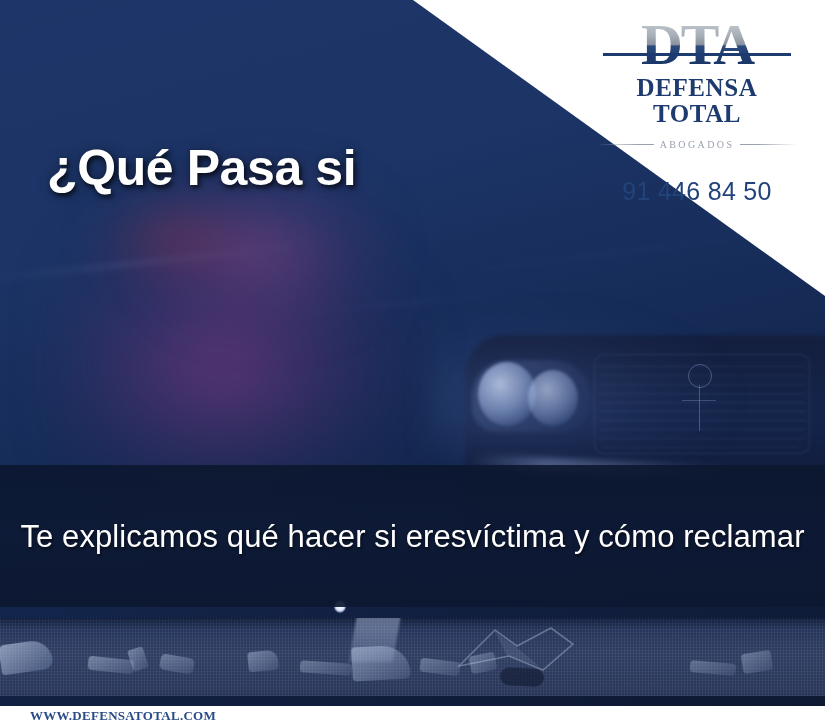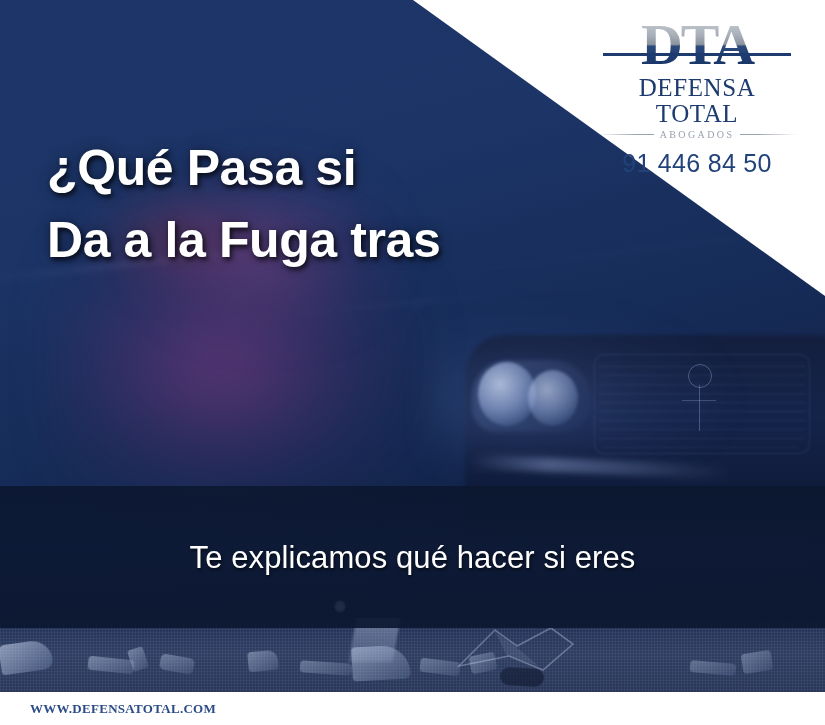--- a/index.html
+++ b/index.html
@@ -240,21 +240,21 @@
     border-radius: 50%;
     background: radial-gradient(circle, #ffffff 0%, #dce6ff 45%, rgba(170,195,245,0.25) 75%, rgba(120,150,210,0) 100%);
     filter: blur(0.6px);
   }
 
   
   .subtitle-band {
     position: absolute;
     left: 0;
     right: 0;
-    top: 486px;
+    top: 465px;
     height: 142px;
     background: linear-gradient(180deg, rgba(11,22,46,0.88) 0%, rgba(13,25,52,0.90) 45%, rgba(12,23,48,0.92) 100%);
     display: flex;
     flex-direction: row;
     align-items: center;
     justify-content: center;
   }
   .subtitle-line {
     color: #ffffff;
     font-size: 31px;
@@ -320,62 +320,62 @@
     position: absolute;
     left: 6px;
     right: 6px;
     top: 37px;
     height: 3px;
     background: #1d3b6e;
   }
   .logo-name {
     font-family: "Liberation Serif", serif;
     font-size: 25px;
-    font-weight: 400;
+    font-weight: 700;
     letter-spacing: 0.6px;
     color: #1d3b6e;
     line-height: 26px;
     margin-top: 1px;
   }
   .logo-sub {
     display: flex;
     align-items: center;
     gap: 6px;
-    margin-top: 2px;
+    margin-top: 12px;
   }
   .logo-sub .rule {
     flex: 1;
     height: 1px;
     background: linear-gradient(90deg, rgba(150,158,170,0) 0%, #9aa2ad 70%, #9aa2ad 100%);
   }
   .logo-sub .rule.right {
     background: linear-gradient(270deg, rgba(150,158,170,0) 0%, #9aa2ad 70%, #9aa2ad 100%);
   }
   .logo-sub .txt {
     font-family: "Liberation Serif", serif;
     font-size: 10px;
     letter-spacing: 2.4px;
     color: #9aa2ad;
     white-space: nowrap;
   }
   .logo-phone {
-    margin-top: 9px;
+    margin-top: 27px;
     font-family: "Liberation Sans", sans-serif;
     font-size: 25px;
     font-weight: 400;
     letter-spacing: 0.3px;
     color: #22437a;
   }
 
   
   .footer {
     position: absolute;
     left: 0; right: 0;
     bottom: 0;
-    height: 33px;
+    height: 19px;
     background: #ffffff;
     display: flex;
     align-items: center;
   }
   .footer-url {
     font-family: "Liberation Serif", serif;
     font-size: 13px;
     font-weight: 700;
     letter-spacing: 0.3px;
     color: #2a4b86;
@@ -427,25 +427,25 @@
     <div class="debris d12"></div>
     <svg class="glass-shard" viewBox="0 0 120 48">
       <polygon points="4,40 40,4 62,20 96,2 118,18 88,44 54,30" fill="none" stroke="rgba(215,228,252,0.55)" stroke-width="1.6"></polygon>
       <polygon points="40,6 60,20 84,40 52,30" fill="rgba(200,215,245,0.18)"></polygon>
     </svg>
   </div>
   <div class="spark" style="position:absolute;left:334px;top:600px;"></div>
 
   <div class="subtitle-band">
     <div class="subtitle-line">Te explicamos qué hacer si eres</div>
+    <div class="subtitle-line">víctima y cómo reclamar</div>
   </div>
 
   <div class="headline">
     <div class="headline-line">¿Qué Pasa si</div>
-    <div class="headline-line">Da a la Fuga tras</div>
   </div>
 
   <div class="corner-panel"></div>
 
   <div class="logo-block">
     <div class="logo-dta-wrap">
       <div class="logo-dta">DTA</div>
       <div class="logo-rule"></div>
     </div>
     <div class="logo-name">DEFENSA TOTAL</div>

